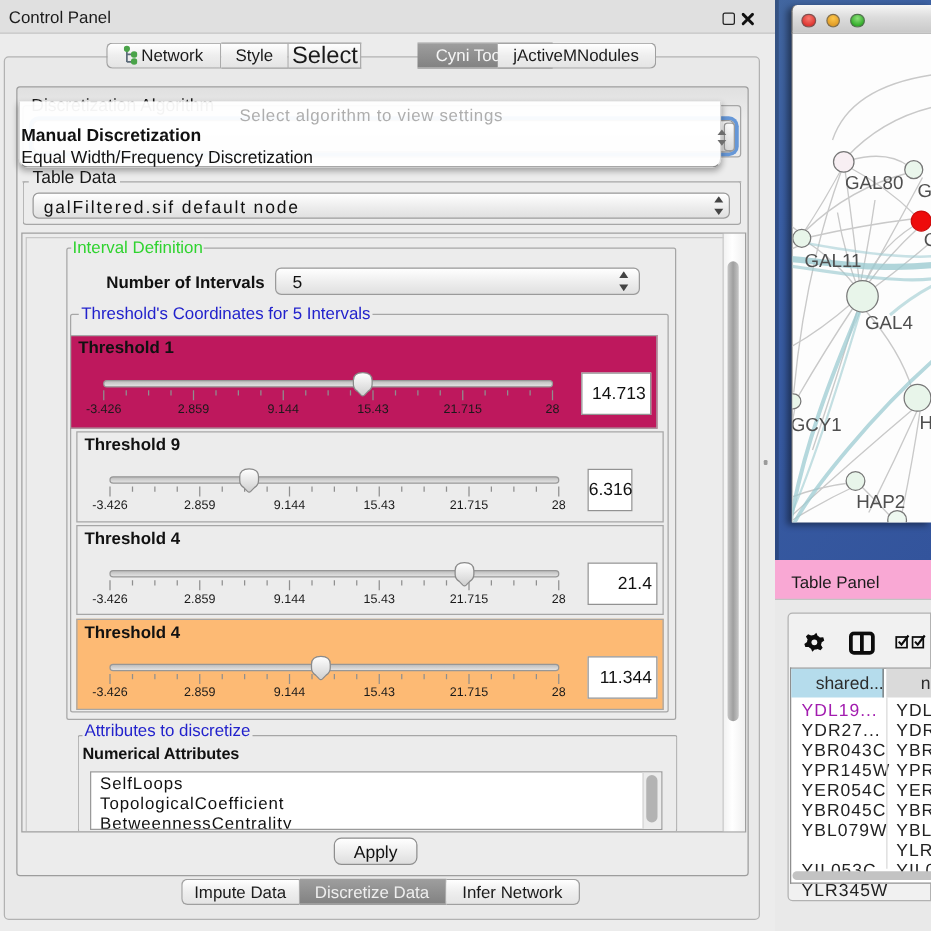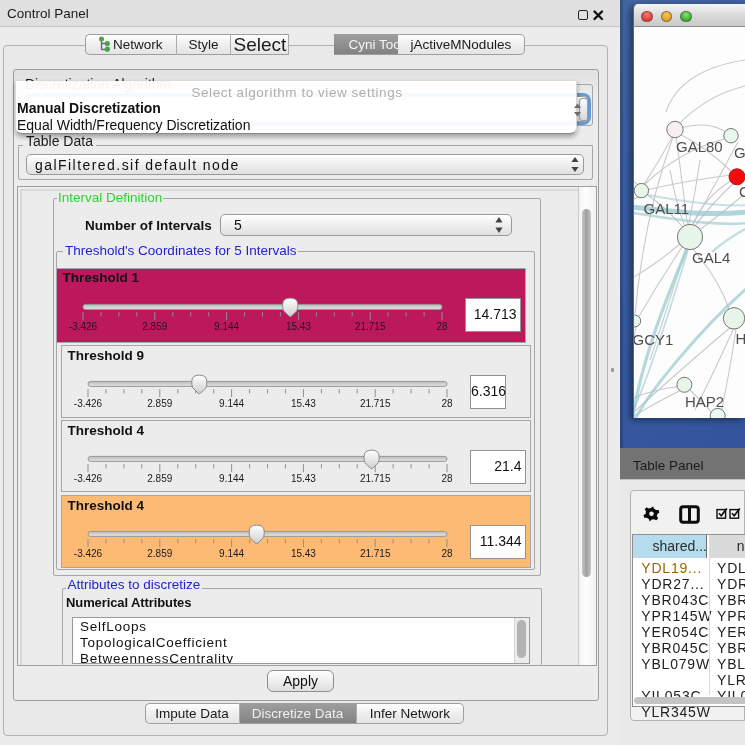--- a/index.html
+++ b/index.html
@@ -362,21 +362,21 @@
         <text x="56" y="151.5" font-size="15" fill="#4f4f4f" font-family="Liberation Sans, sans-serif">GAL80</text>
         <text x="114" y="157.5" font-size="15" fill="#4f4f4f" font-family="Liberation Sans, sans-serif">G</text>
         <text x="119" y="196.5" font-size="15" fill="#4f4f4f" font-family="Liberation Sans, sans-serif">C</text>
         <text x="23.5" y="213.5" font-size="15" fill="#4f4f4f" font-family="Liberation Sans, sans-serif">GAL11</text>
         <text x="72" y="263" font-size="15" fill="#4f4f4f" font-family="Liberation Sans, sans-serif">GAL4</text>
         <text x="12.5" y="344.5" font-size="15" fill="#4f4f4f" font-family="Liberation Sans, sans-serif">GCY1</text>
         <text x="115.5" y="343.5" font-size="15" fill="#4f4f4f" font-family="Liberation Sans, sans-serif">H</text>
         <text x="65" y="406.5" font-size="15" fill="#4f4f4f" font-family="Liberation Sans, sans-serif">HAP2</text>
       </g>
  </svg>
-    <div class="abs" style="left:620px;top:448px;width:125px;height:32px;background:#737373;
+    <div class="abs" style="left:620px;top:448px;width:125px;height:32px;background:#f9a8d4;
    border-bottom:1px solid #c2c2c2;">
   <div class="abs" style="left:13px;top:11px;font-size:13.5px;color:#1b1b1b;line-height:14px;">Table Panel</div>
     </div>
     <div class="abs" style="left:620px;top:480px;width:125px;height:265px;background:#e9e9e9;"></div>
     <div class="abs" style="left:629.5px;top:490px;width:115.5px;height:230.6px;
    border:1px solid #b2b2b2;border-radius:4px 0 0 4px;background:#f1f1f1;"></div>
     <svg class="abs" style="left:643px;top:505px;" width="17" height="17" viewBox="0 0 17 17">
   <path d="M8.5,1 L10,3.2 A5.6 5.6 0 0 1 12.1,4.1 L14.7,3.5 L16,5.8 L14.2,7.7 A5.6 5.6 0 0 1 14.2,9.9 L16,11.8 L14.7,14.1 L12.1,13.5 A5.6 5.6 0 0 1 10,14.4 L8.5,16.6 L7,14.4 A5.6 5.6 0 0 1 4.9,13.5 L2.3,14.1 L1,11.8 L2.8,9.9 A5.6 5.6 0 0 1 2.8,7.7 L1,5.8 L2.3,3.5 L4.9,4.1 A5.6 5.6 0 0 1 7,3.2 Z" fill="#0c0c0c" transform="rotate(12 8.5 8.5)"></path>
   <circle cx="8.5" cy="8.8" r="2.3" fill="#f1f1f1"></circle>
     </svg>
@@ -391,21 +391,21 @@
     <svg class="abs" style="left:728.8px;top:507px;" width="12" height="12" viewBox="0 0 12 12">
       <rect x="1" y="2.6" width="8.6" height="8.6" fill="none" stroke="#0c0c0c" stroke-width="1.4"></rect>
       <path d="M3,6.3 L5.2,8.7 L10.8,1.4" fill="none" stroke="#0c0c0c" stroke-width="1.7"></path>
     </svg>
     <div class="abs" style="left:631.5px;top:534px;width:113.5px;height:172.5px;
    border:1px solid #8f8f8f;border-right:none;background:#ffffff;overflow:hidden;"></div>
     <div class="abs" style="left:632.5px;top:535px;width:74.5px;height:22.5px;background:#b5dcec;
    border-right:1.6px solid #6f6f6f;font-size:14px;color:#2c2c2c;padding-left:20px;line-height:22px;">shared...</div>
     <div class="abs" style="left:708.7px;top:535px;width:36.3px;height:22.5px;background:#dadada;
    font-size:14px;color:#2c2c2c;padding-left:28px;line-height:22px;">n</div>
-    <div class="abs" style="left:641.3px;top:560.9px;font-size:14px;line-height:14px;color:#a16207;letter-spacing:0.8px;">YDL19...</div>
+    <div class="abs" style="left:641.3px;top:560.9px;font-size:14px;line-height:14px;color:#a21caf;letter-spacing:0.8px;">YDL19...</div>
     <div class="abs" style="left:717px;top:560.9px;font-size:14px;line-height:14px;color:#222;letter-spacing:0.8px;">YDL1</div>
     <div class="abs" style="left:641.3px;top:576.9px;font-size:14px;line-height:14px;color:#222;letter-spacing:0.8px;">YDR27...</div>
     <div class="abs" style="left:717px;top:576.9px;font-size:14px;line-height:14px;color:#222;letter-spacing:0.8px;">YDR2</div>
     <div class="abs" style="left:641.3px;top:593.0px;font-size:14px;line-height:14px;color:#222;letter-spacing:0.8px;">YBR043C</div>
     <div class="abs" style="left:717px;top:593.0px;font-size:14px;line-height:14px;color:#222;letter-spacing:0.8px;">YBR0</div>
     <div class="abs" style="left:641.3px;top:609.0px;font-size:14px;line-height:14px;color:#222;letter-spacing:0.8px;">YPR145W</div>
     <div class="abs" style="left:717px;top:609.0px;font-size:14px;line-height:14px;color:#222;letter-spacing:0.8px;">YPR1</div>
     <div class="abs" style="left:641.3px;top:625.1px;font-size:14px;line-height:14px;color:#222;letter-spacing:0.8px;">YER054C</div>
     <div class="abs" style="left:717px;top:625.1px;font-size:14px;line-height:14px;color:#222;letter-spacing:0.8px;">YER0</div>
     <div class="abs" style="left:641.3px;top:641.1px;font-size:14px;line-height:14px;color:#222;letter-spacing:0.8px;">YBR045C</div>

